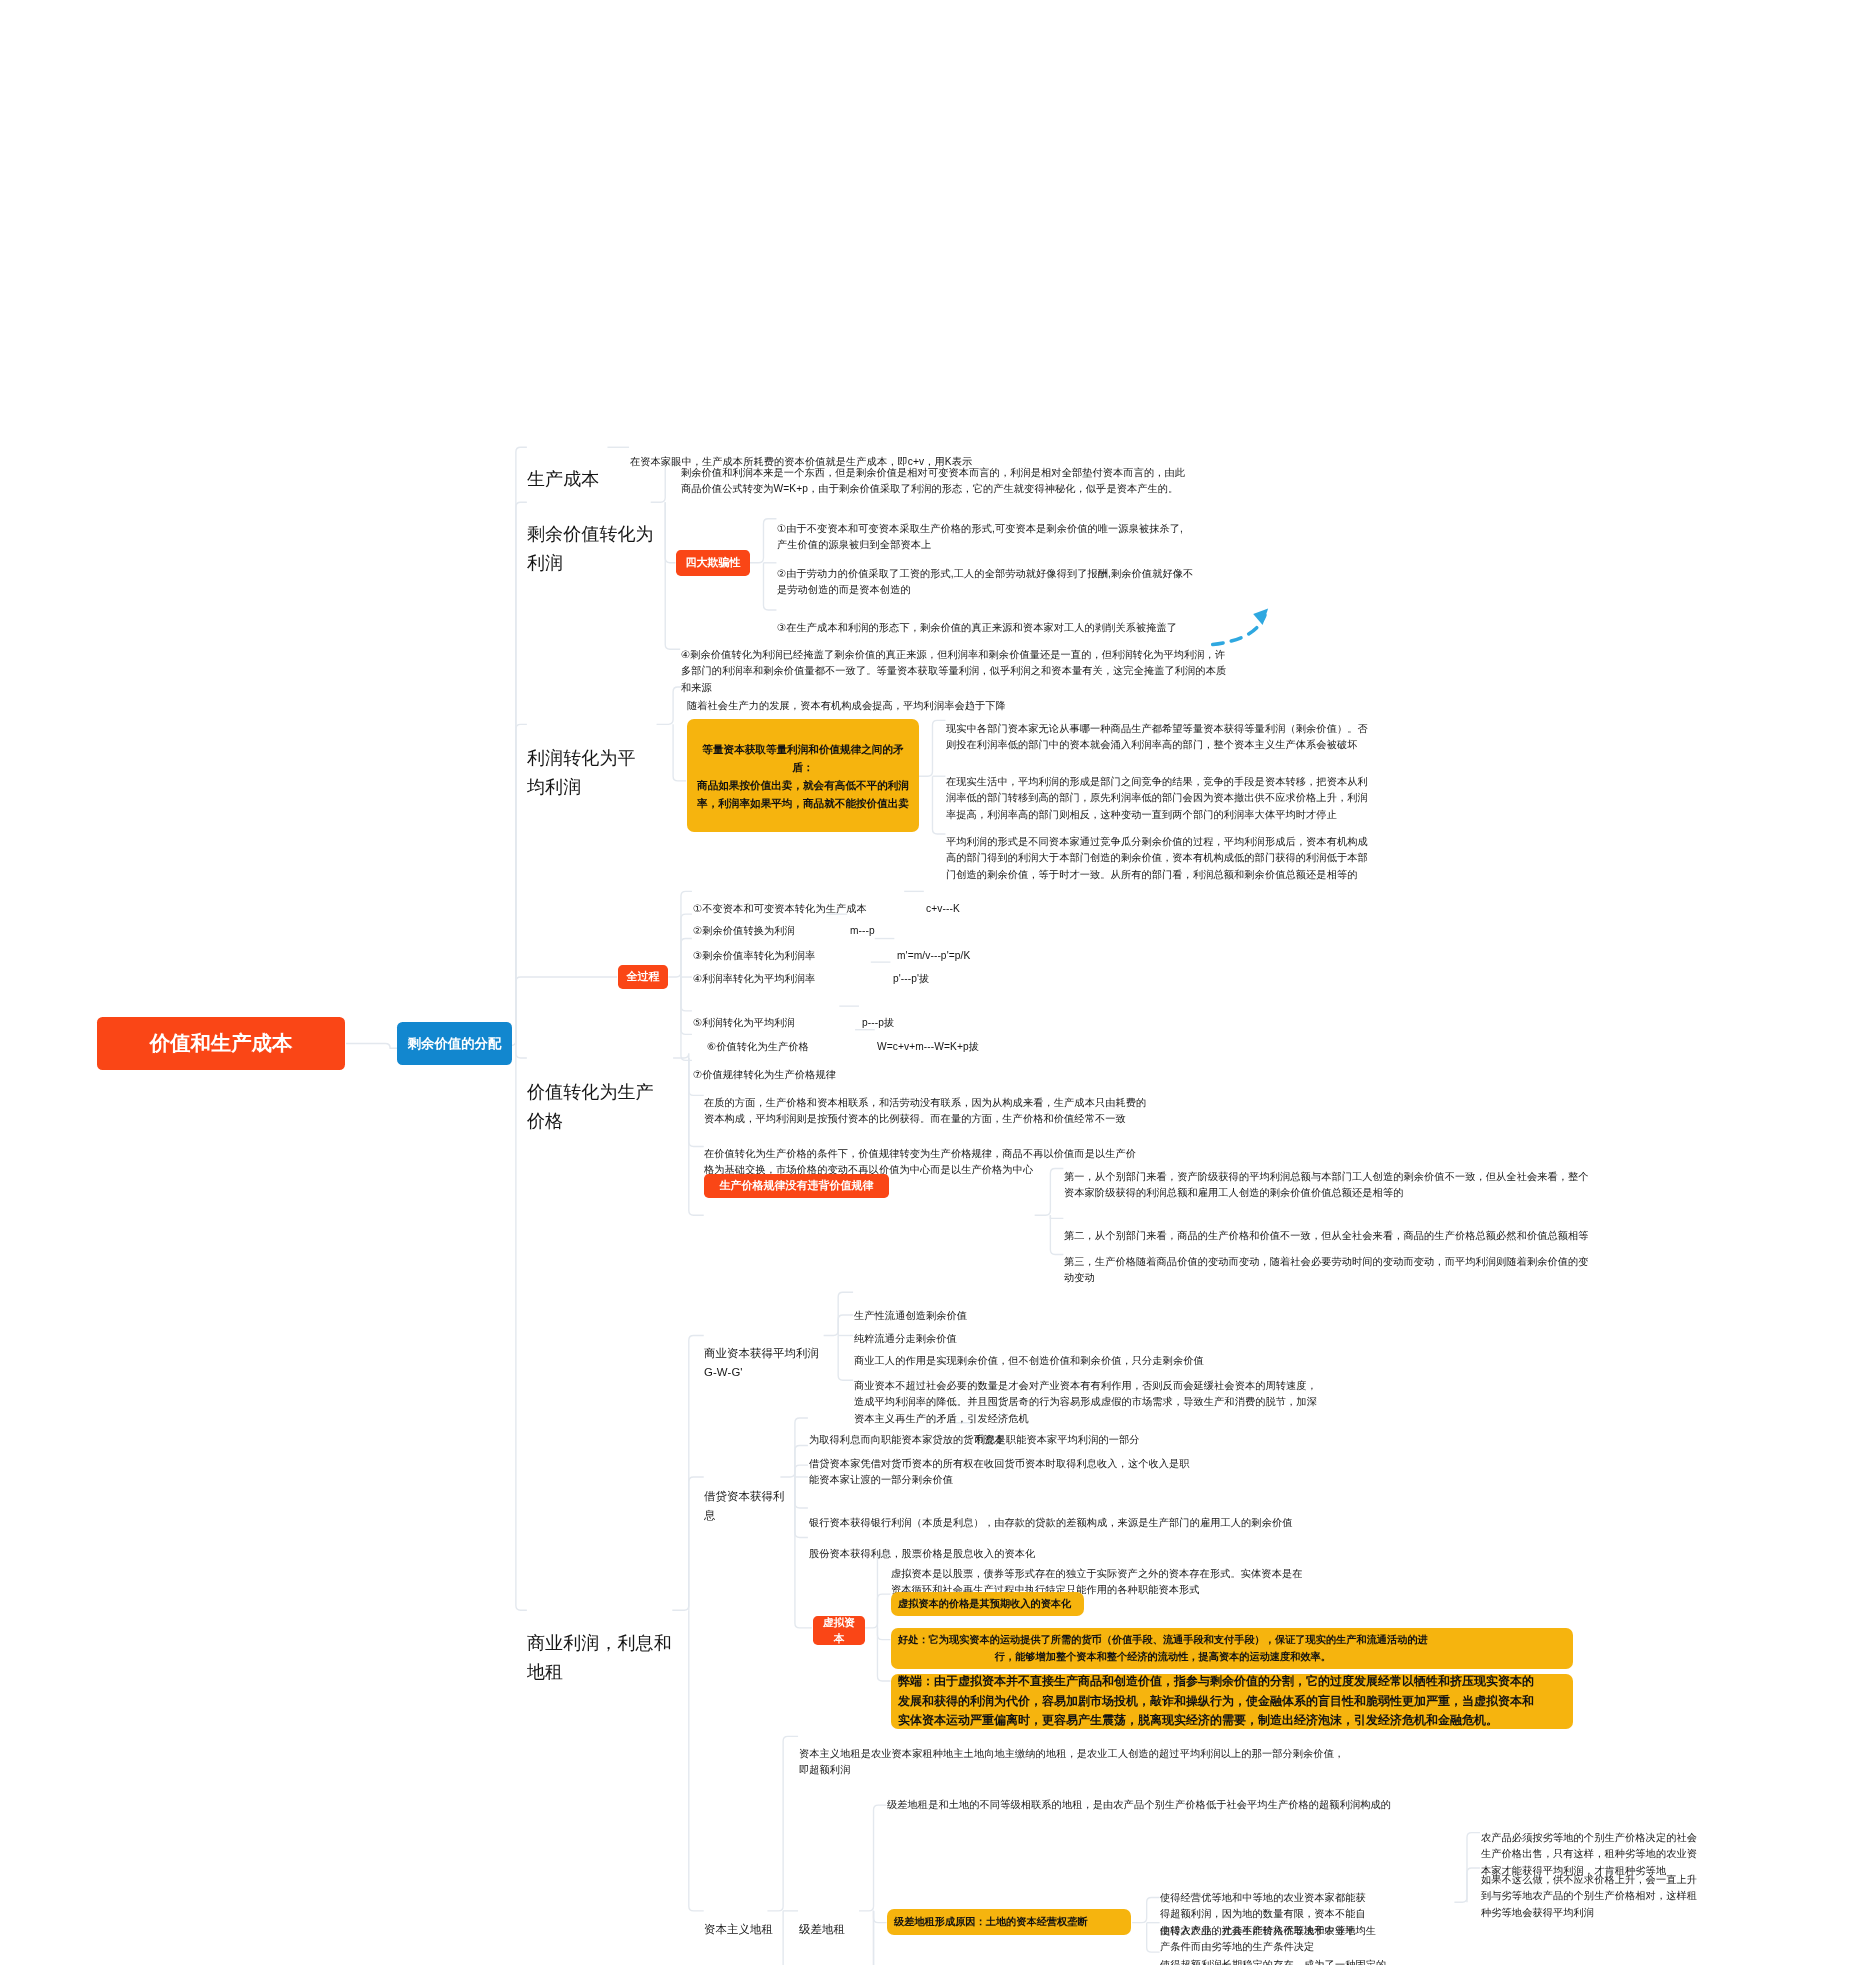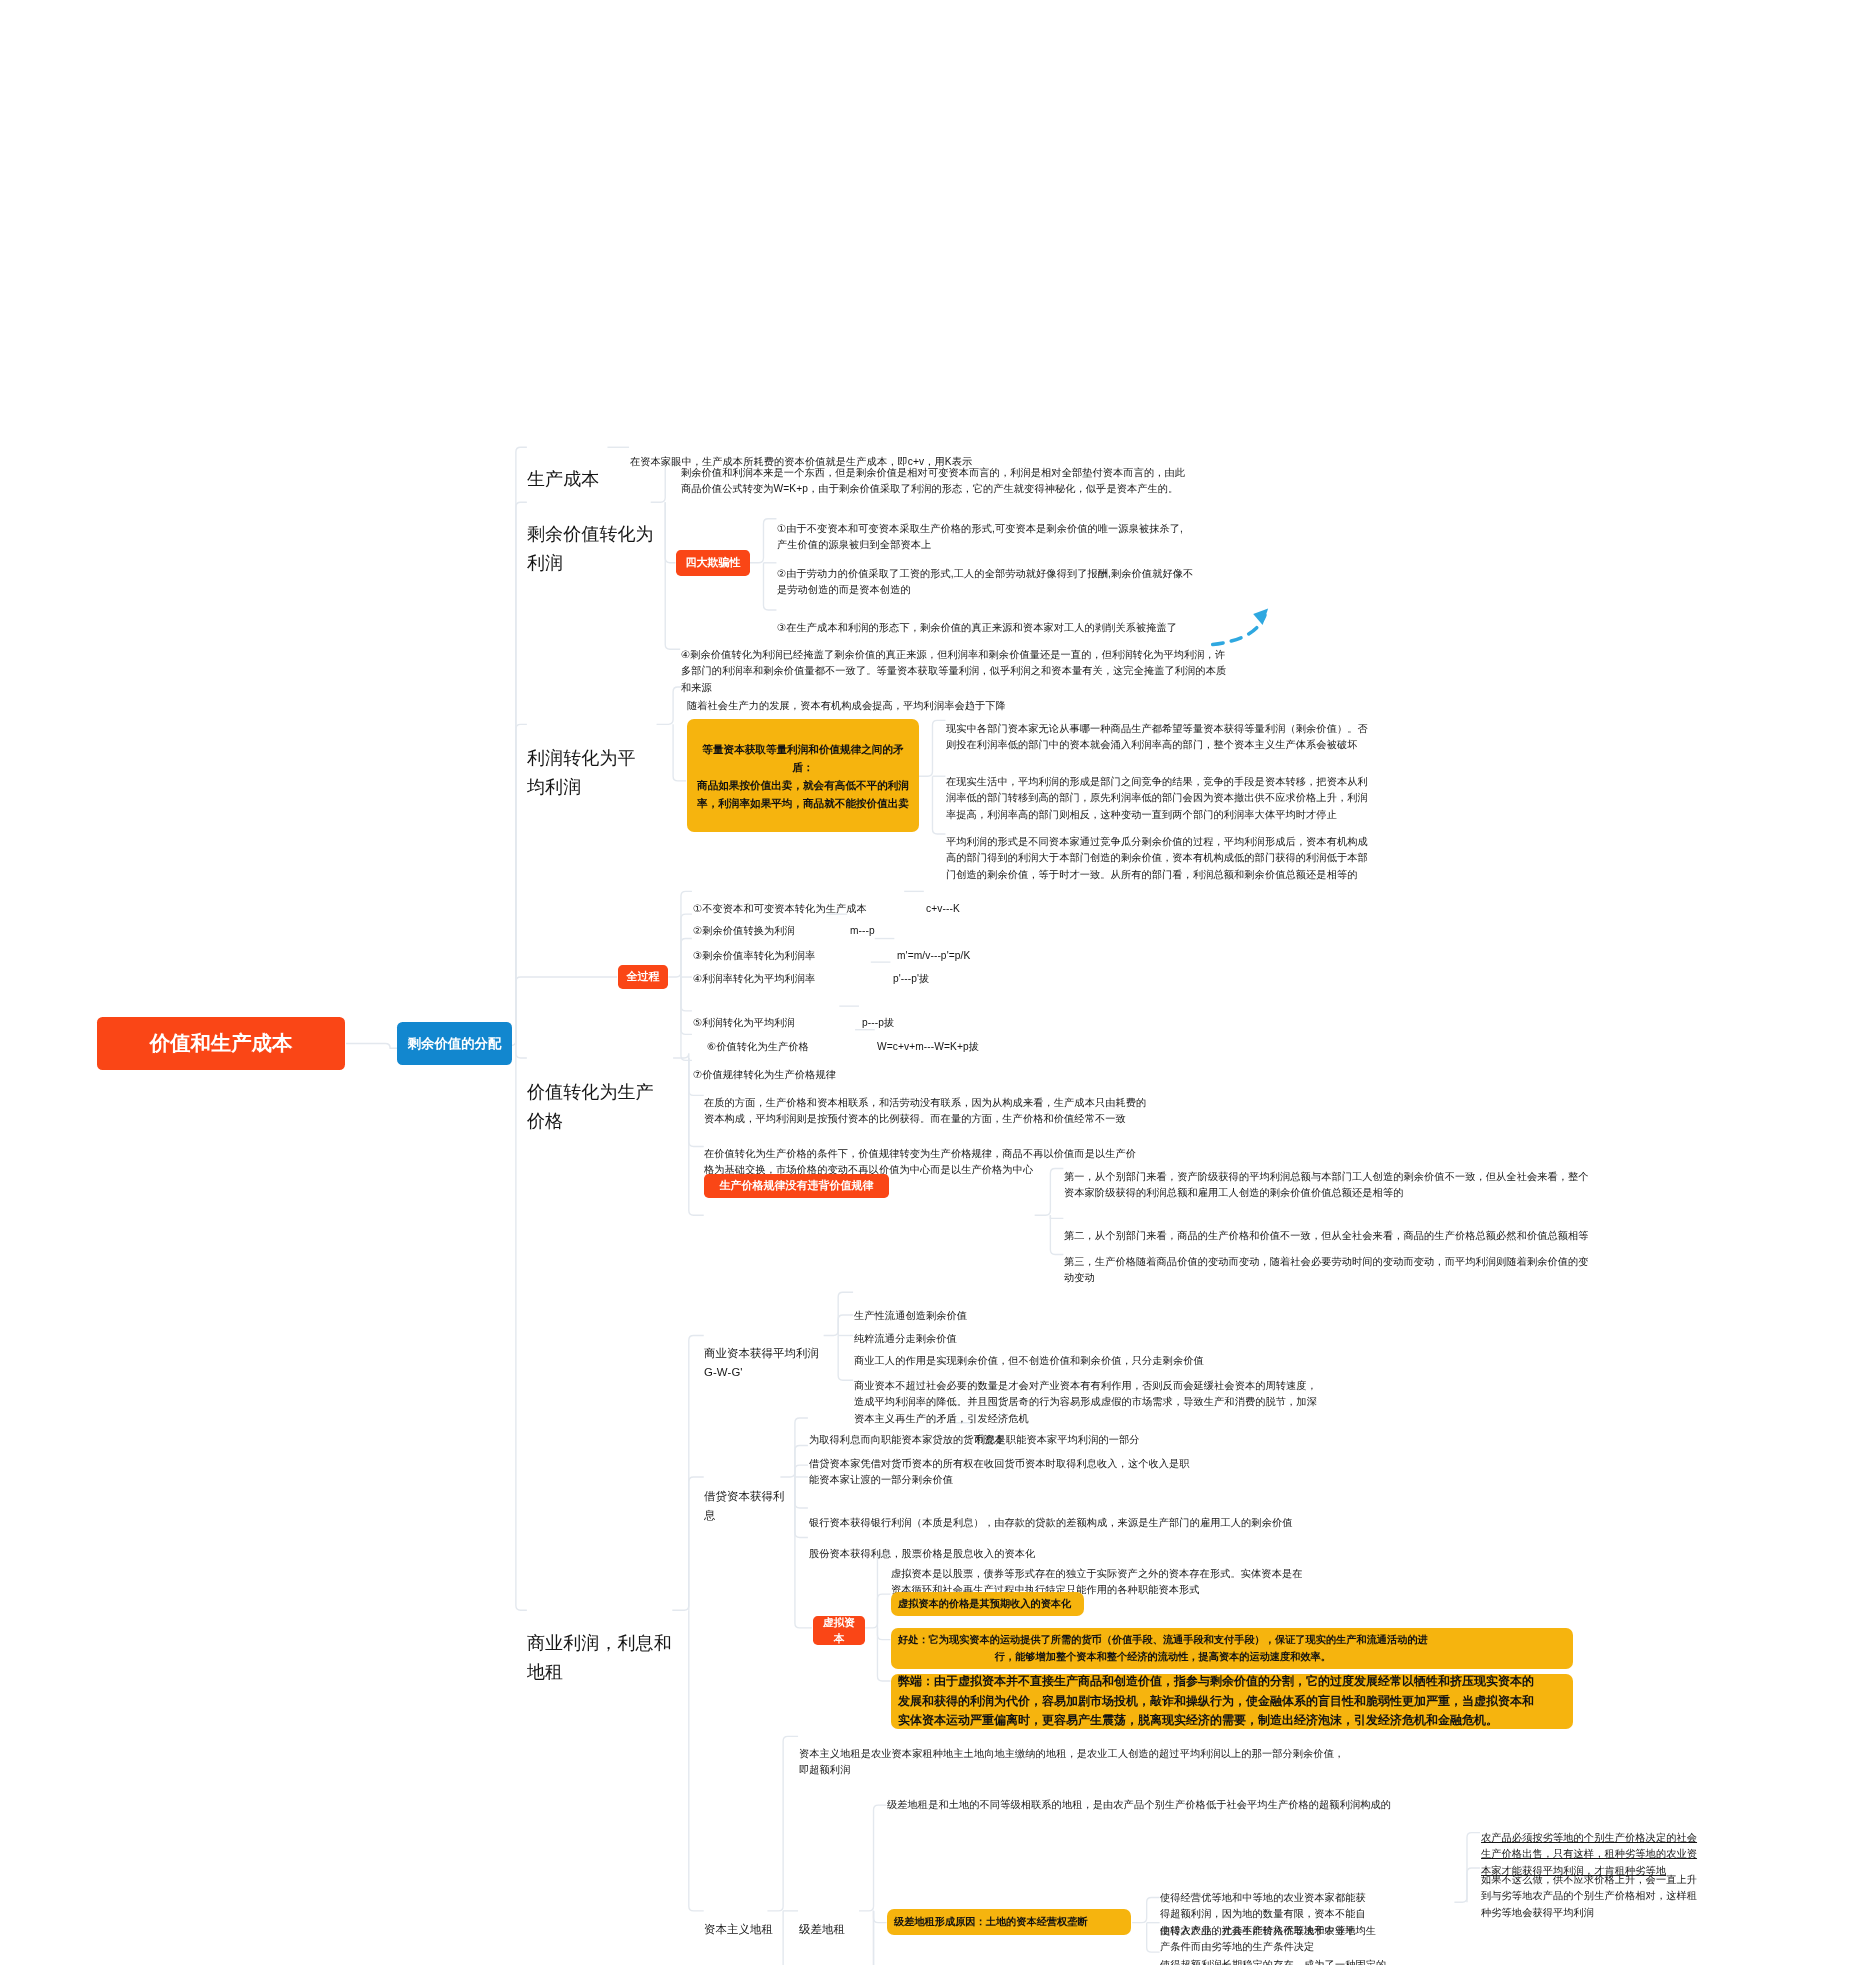--- a/index.html
+++ b/index.html
@@ -400,21 +400,21 @@
   </div>
   <div class="node" style="left:1160px;top:1906px;width:299px;">
     <span>使得农产品的社会生产价格不取决于农业平均生
 产条件而由劣等地的生产条件决定</span>
   </div>
   <div class="node" style="left:1160px;top:1940px;width:314px;">
     <span>使得超额利润长期稳定的存在，成为了一种固定的
 收入，而这个收入就稳定的作为级差地租而存在</span>
   </div>
 
-  <div class="node" style="left:1481px;top:1813px;width:314px;text-decoration:underline;">
+  <div class="node" style="left:1481px;top:1813px;width:314px;">
     <span>农产品必须按劣等地的个别生产价格决定的社会
 生产价格出售，只有这样，租种劣等地的农业资
 本家才能获得平均利润，才肯租种劣等地</span>
   </div>
   <div class="node" style="left:1481px;top:1855px;width:314px;">
     <span>如果不这么做，供不应求价格上升，会一直上升
 到与劣等地农产品的个别生产价格相对，这样租
 种劣等地会获得平均利润</span>
   </div>
 

